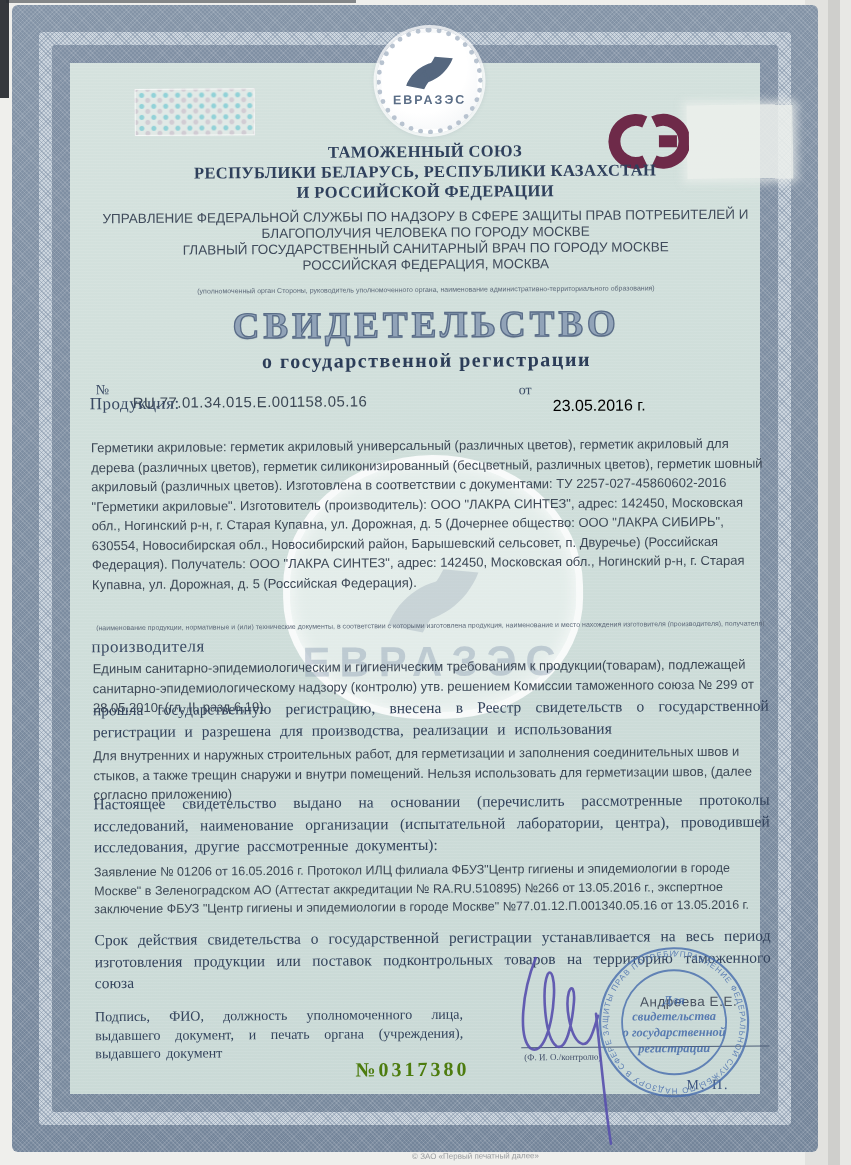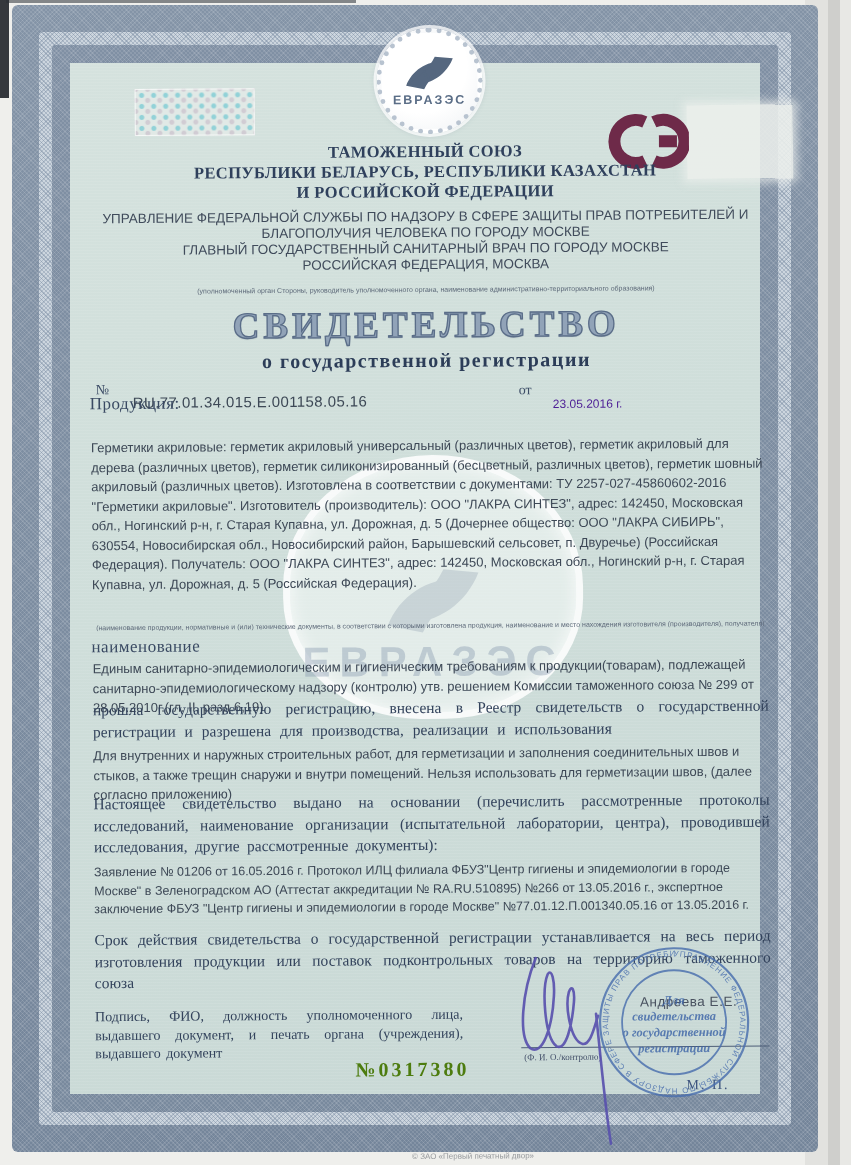--- a/index.html
+++ b/index.html
@@ -136,27 +136,27 @@
     <div class="auth-line">РОССИЙСКАЯ ФЕДЕРАЦИЯ, МОСКВА</div>
   </div>
   <div class="abs tiny" style="left:70px;top:286px;width:716px;">(уполномоченный орган Стороны, руководитель уполномоченного органа, наименование административно-территориального образования)</div>
 
   <div class="abs title-main" style="left:70px;top:303px;width:716px;">СВИДЕТЕЛЬСТВО</div>
   <div class="abs title-sub" style="left:70px;top:349px;width:716px;">о государственной регистрации</div>
 
   <div class="abs serif" style="left:97px;top:380px;font-size:14px;color:#3c4c66;">№</div>
   <div class="abs" style="left:134px;top:392px;font-size:15px;color:#3d4856;letter-spacing:.4px;">RU.77.01.34.015.E.001158.05.16</div>
   <div class="abs serif" style="left:520px;top:383px;font-size:14px;color:#3c4c66;text-align:center;">от</div>
-  <div class="abs" style="left:554px;top:398px;font-size:12px;color:#4c1d95;">23.05.2016 г.</div>
+  <div class="abs" style="left:554px;top:398px;font-size:16px;color:#000000;">23.05.2016 г.</div>
 
   <div class="abs label-serif" style="left:91px;top:392px;">Продукция:</div>
   <div class="abs sans-par" style="left:92px;top:436px;width:672px;">Герметики акриловые: герметик акриловый универсальный (различных цветов), герметик акриловый для дерева (различных цветов), герметик силиконизированный (бесцветный, различных цветов), герметик шовный акриловый (различных цветов). Изготовлена в соответствии с документами: ТУ 2257-027-45860602-2016 "Герметики акриловые". Изготовитель (производитель): ООО "ЛАКРА СИНТЕЗ", адрес: 142450, Московская обл., Ногинский р-н, г. Старая Купавна, ул. Дорожная, д. 5 (Дочернее общество: ООО "ЛАКРА СИБИРЬ", 630554, Новосибирская обл., Новосибирский район, Барышевский сельсовет, п. Двуречье) (Российская Федерация).  Получатель: ООО "ЛАКРА СИНТЕЗ", адрес: 142450, Московская обл., Ногинский р-н, г. Старая Купавна, ул. Дорожная, д. 5 (Российская Федерация).</div>
   <div class="abs tiny" style="left:80px;top:622px;width:700px;overflow:hidden;">(наименование продукции, нормативные и (или) технические документы, в соответствии с которыми изготовлена продукция, наименование и место нахождения изготовителя (производителя), получателя)</div>
 
-  <div class="abs label-serif" style="left:91px;top:635px;">наименование</div>
+  <div class="abs label-serif" style="left:91px;top:635px;">производителя</div>
   <div class="abs sans-par" style="left:92px;top:657px;width:672px;">Единым санитарно-эпидемиологическим и гигиеническим требованиям к продукции(товарам), подлежащей санитарно-эпидемиологическому надзору (контролю) утв. решением Комиссии таможенного союза № 299 от 28.05.2010г.(гл. II, разд.6,19)</div>
   <div class="abs serif-par" style="left:92px;top:697px;width:676px;">прошла государственную регистрацию, внесена в Реестр свидетельств о государственной регистрации и разрешена для производства, реализации и использования</div>
   <div class="abs sans-par" style="left:92px;top:744px;width:676px;">Для внутренних и наружных строительных работ, для герметизации и заполнения соединительных швов и стыков, а также трещин снаружи и внутри помещений. Нельзя использовать для герметизации швов, (далее согласно приложению)</div>
   <div class="abs serif-par" style="left:92px;top:791px;width:676px;word-spacing:3.5px;">Настоящее свидетельство выдано на основании (перечислить рассмотренные протоколы исследований, наименование организации (испытательной лаборатории, центра), проводившей исследования, другие рассмотренные документы):</div>
   <div class="abs sans-par" style="left:92px;top:861px;width:676px;font-size:12.5px;line-height:18.5px;">Заявление № 01206 от 16.05.2016 г. Протокол ИЛЦ филиала ФБУЗ"Центр гигиены и эпидемиологии в городе Москве" в Зеленоградском АО (Аттестат аккредитации № RA.RU.510895) №266 от 13.05.2016 г., экспертное заключение ФБУЗ "Центр гигиены и эпидемиологии в городе Москве" №77.01.12.П.001340.05.16 от 13.05.2016 г.</div>
   <div class="abs serif-par" style="left:92px;top:927px;width:676px;">Срок действия свидетельства о государственной регистрации устанавливается на весь период изготовления продукции или поставок подконтрольных товаров на территорию таможенного союза</div>
 
   <div class="abs serif-par" style="left:92px;top:1006px;width:368px;font-size:14px;line-height:18.5px;word-spacing:2px;">Подпись, ФИО, должность уполномоченного лица, выдавшего документ, и печать органа (учреждения), выдавшего документ</div>
   <div class="abs serial" style="left:352px;top:1058px;">№0317380</div>
 
@@ -182,15 +182,15 @@
     </g>
   </svg>
 
   <svg class="abs" style="left:505px;top:945px;" width="130" height="205" viewBox="0 0 130 205">
     <g fill="none" stroke="#5a52ae" stroke-width="2.6" stroke-linecap="round" opacity=".92">
       <path d="M28 14 C 14 48, 10 92, 22 104 C 34 112, 44 84, 46 52 C 47 36, 44 24, 40 30 C 34 44, 36 92, 48 102 C 58 108, 64 80, 66 58 C 67 46, 64 40, 61 48 C 57 62, 62 96, 74 100 C 82 102, 86 84, 90 72"></path>
       <path d="M88 70 C 92 110, 96 160, 102 200"></path>
     </g>
   </svg>
 
-  <div class="abs credit" style="left:408px;top:1152px;">© ЗАО «Первый печатный двор»</div>
+  <div class="abs credit" style="left:408px;top:1152px;">© ЗАО «Первый печатный далее»</div>
 
 </div>
 
 </body></html>

